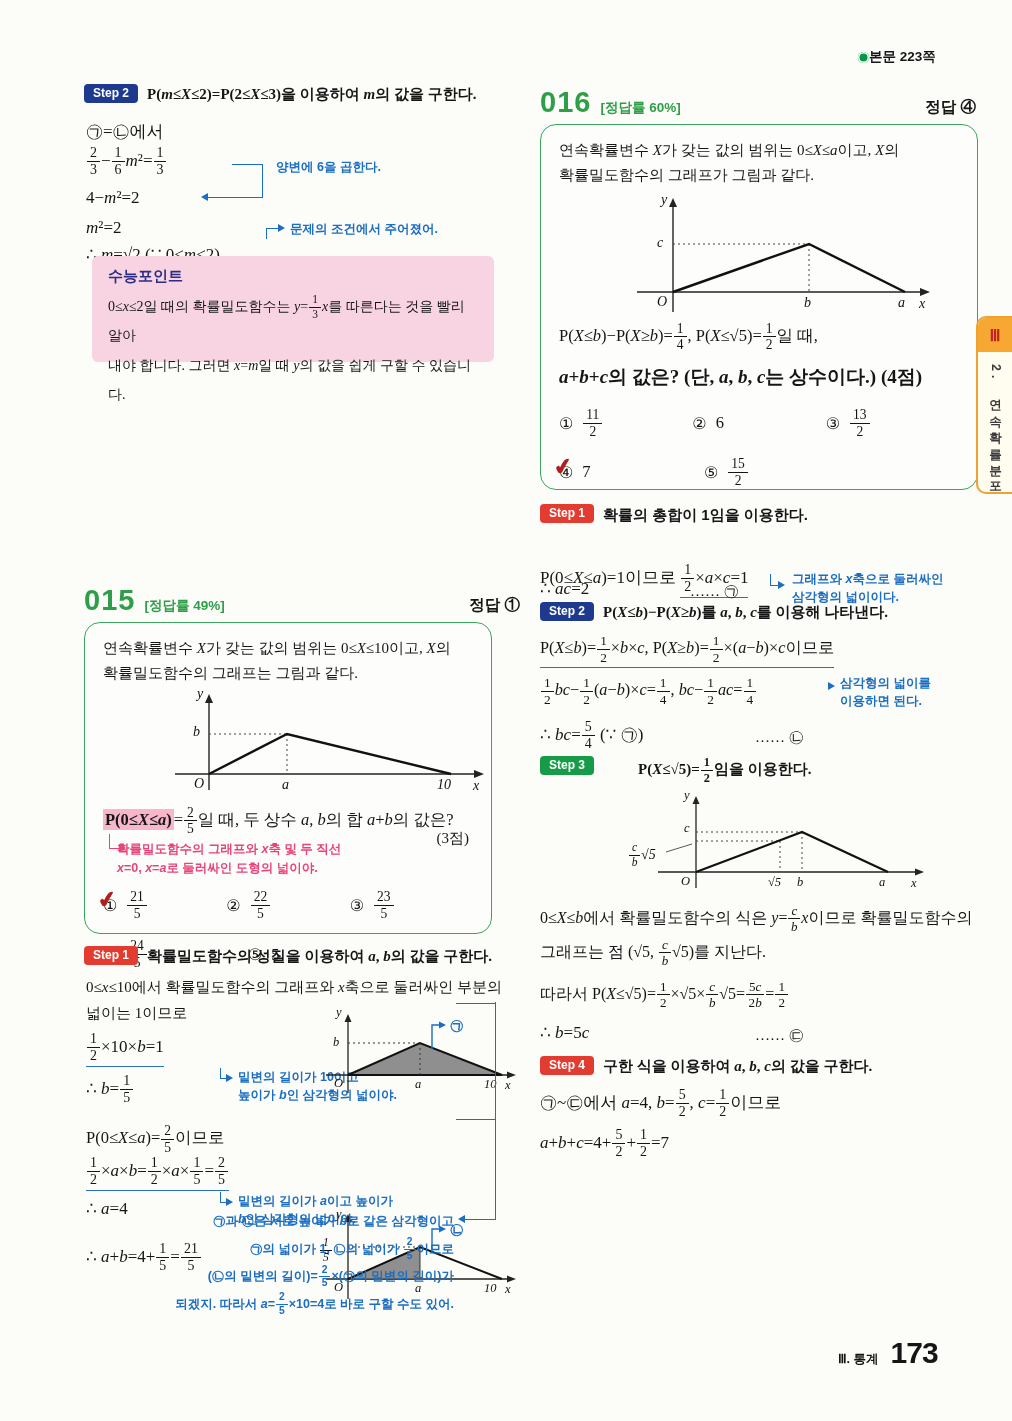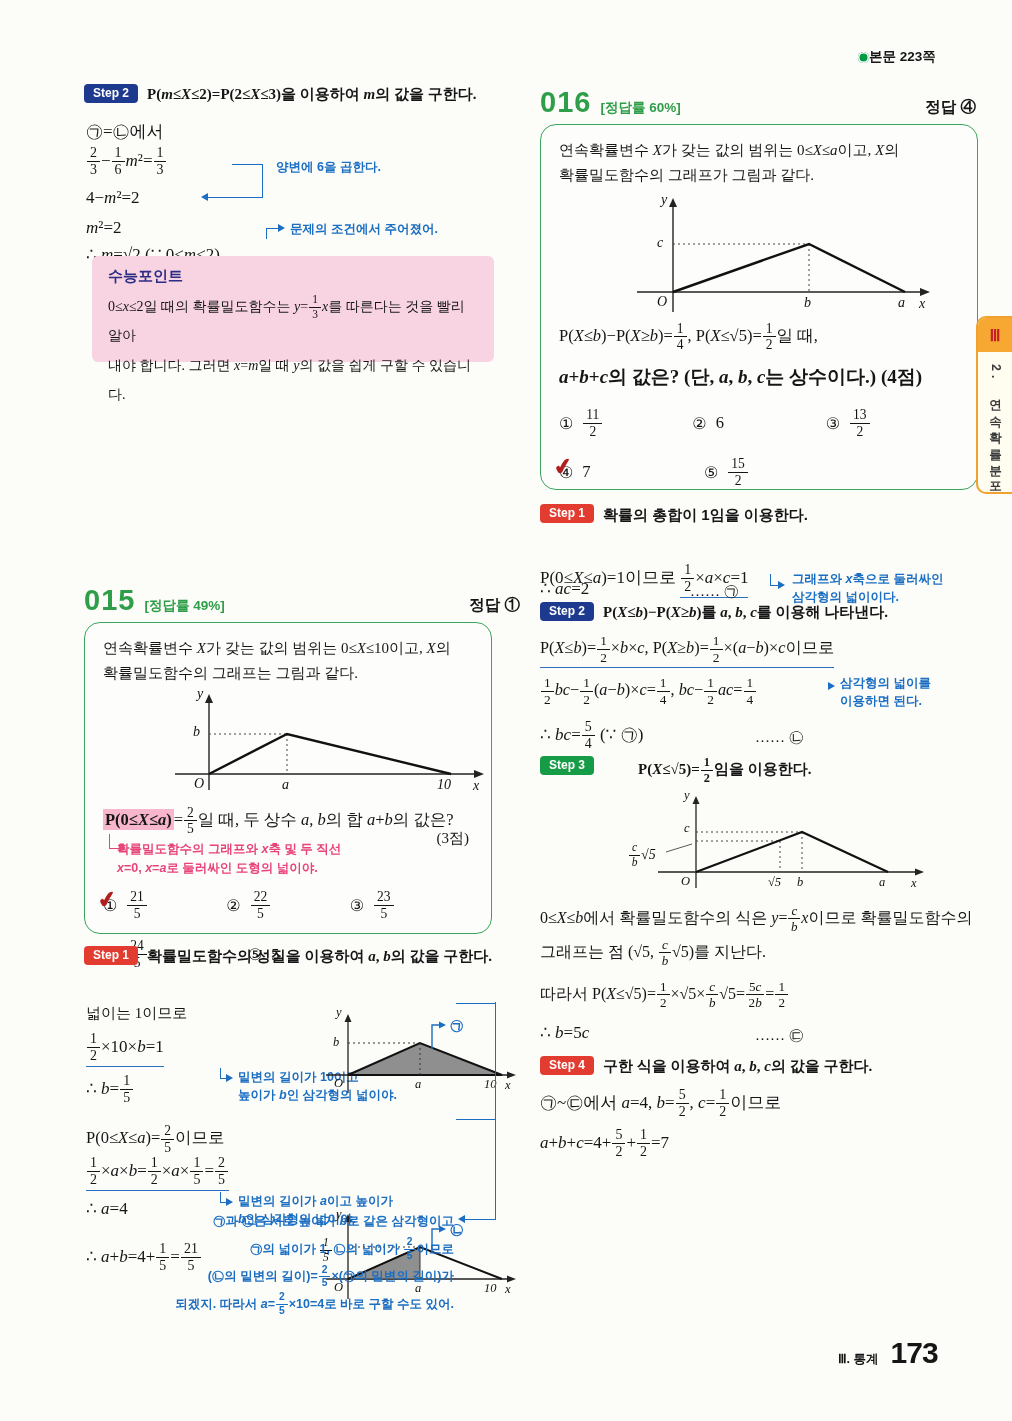--- a/index.html
+++ b/index.html
@@ -172,20 +172,21 @@
         <span>5</span>
       </span>
     </div>
   </div>
 
   <div class="abs" style="left:84px;top:946px;width:630px;height:386px;">
     <div class="steprow">
       <span class="badge bg-red">Step 1</span>
       <span class="stitle math">확률밀도함수의 성질을 이용하여 <i>a</i>, <i>b</i>의 값을 구한다.</span>
     </div>
+    <div class="abs math" style="left:2px;top:32px;font-size:15px;">0≤<i>x</i>≤10에서 확률밀도함수의 그래프와 <i>x</i>축으로 둘러싸인 부분의</div>
     <div class="abs math" style="left:2px;top:58px;font-size:15px;">넓이는 1이므로</div>
     <div class="abs eq ulb" style="left:2px;top:86px;"><span class="fr"><span class="fn">1</span><span class="fd">2</span></span>×10×<i>b</i>=1</div>
     <div class="vl" style="left:136px;top:122px;height:11px;"></div>
     <div class="hl" style="left:136px;top:132px;width:8px;"></div>
     <div class="arr" style="left:142px;top:128px;"></div>
     <div class="abs eq" style="left:2px;top:128px;">∴ <i>b</i>=<span class="fr"><span class="fn">1</span><span class="fd">5</span></span></div>
     <div class="abs bnote" style="left:154px;top:122px;">
       <div>밑변의 길이가 10이고</div>
         <div>높이가 <i>b</i>인 삼각형의 넓이야.</div>
     </div>

